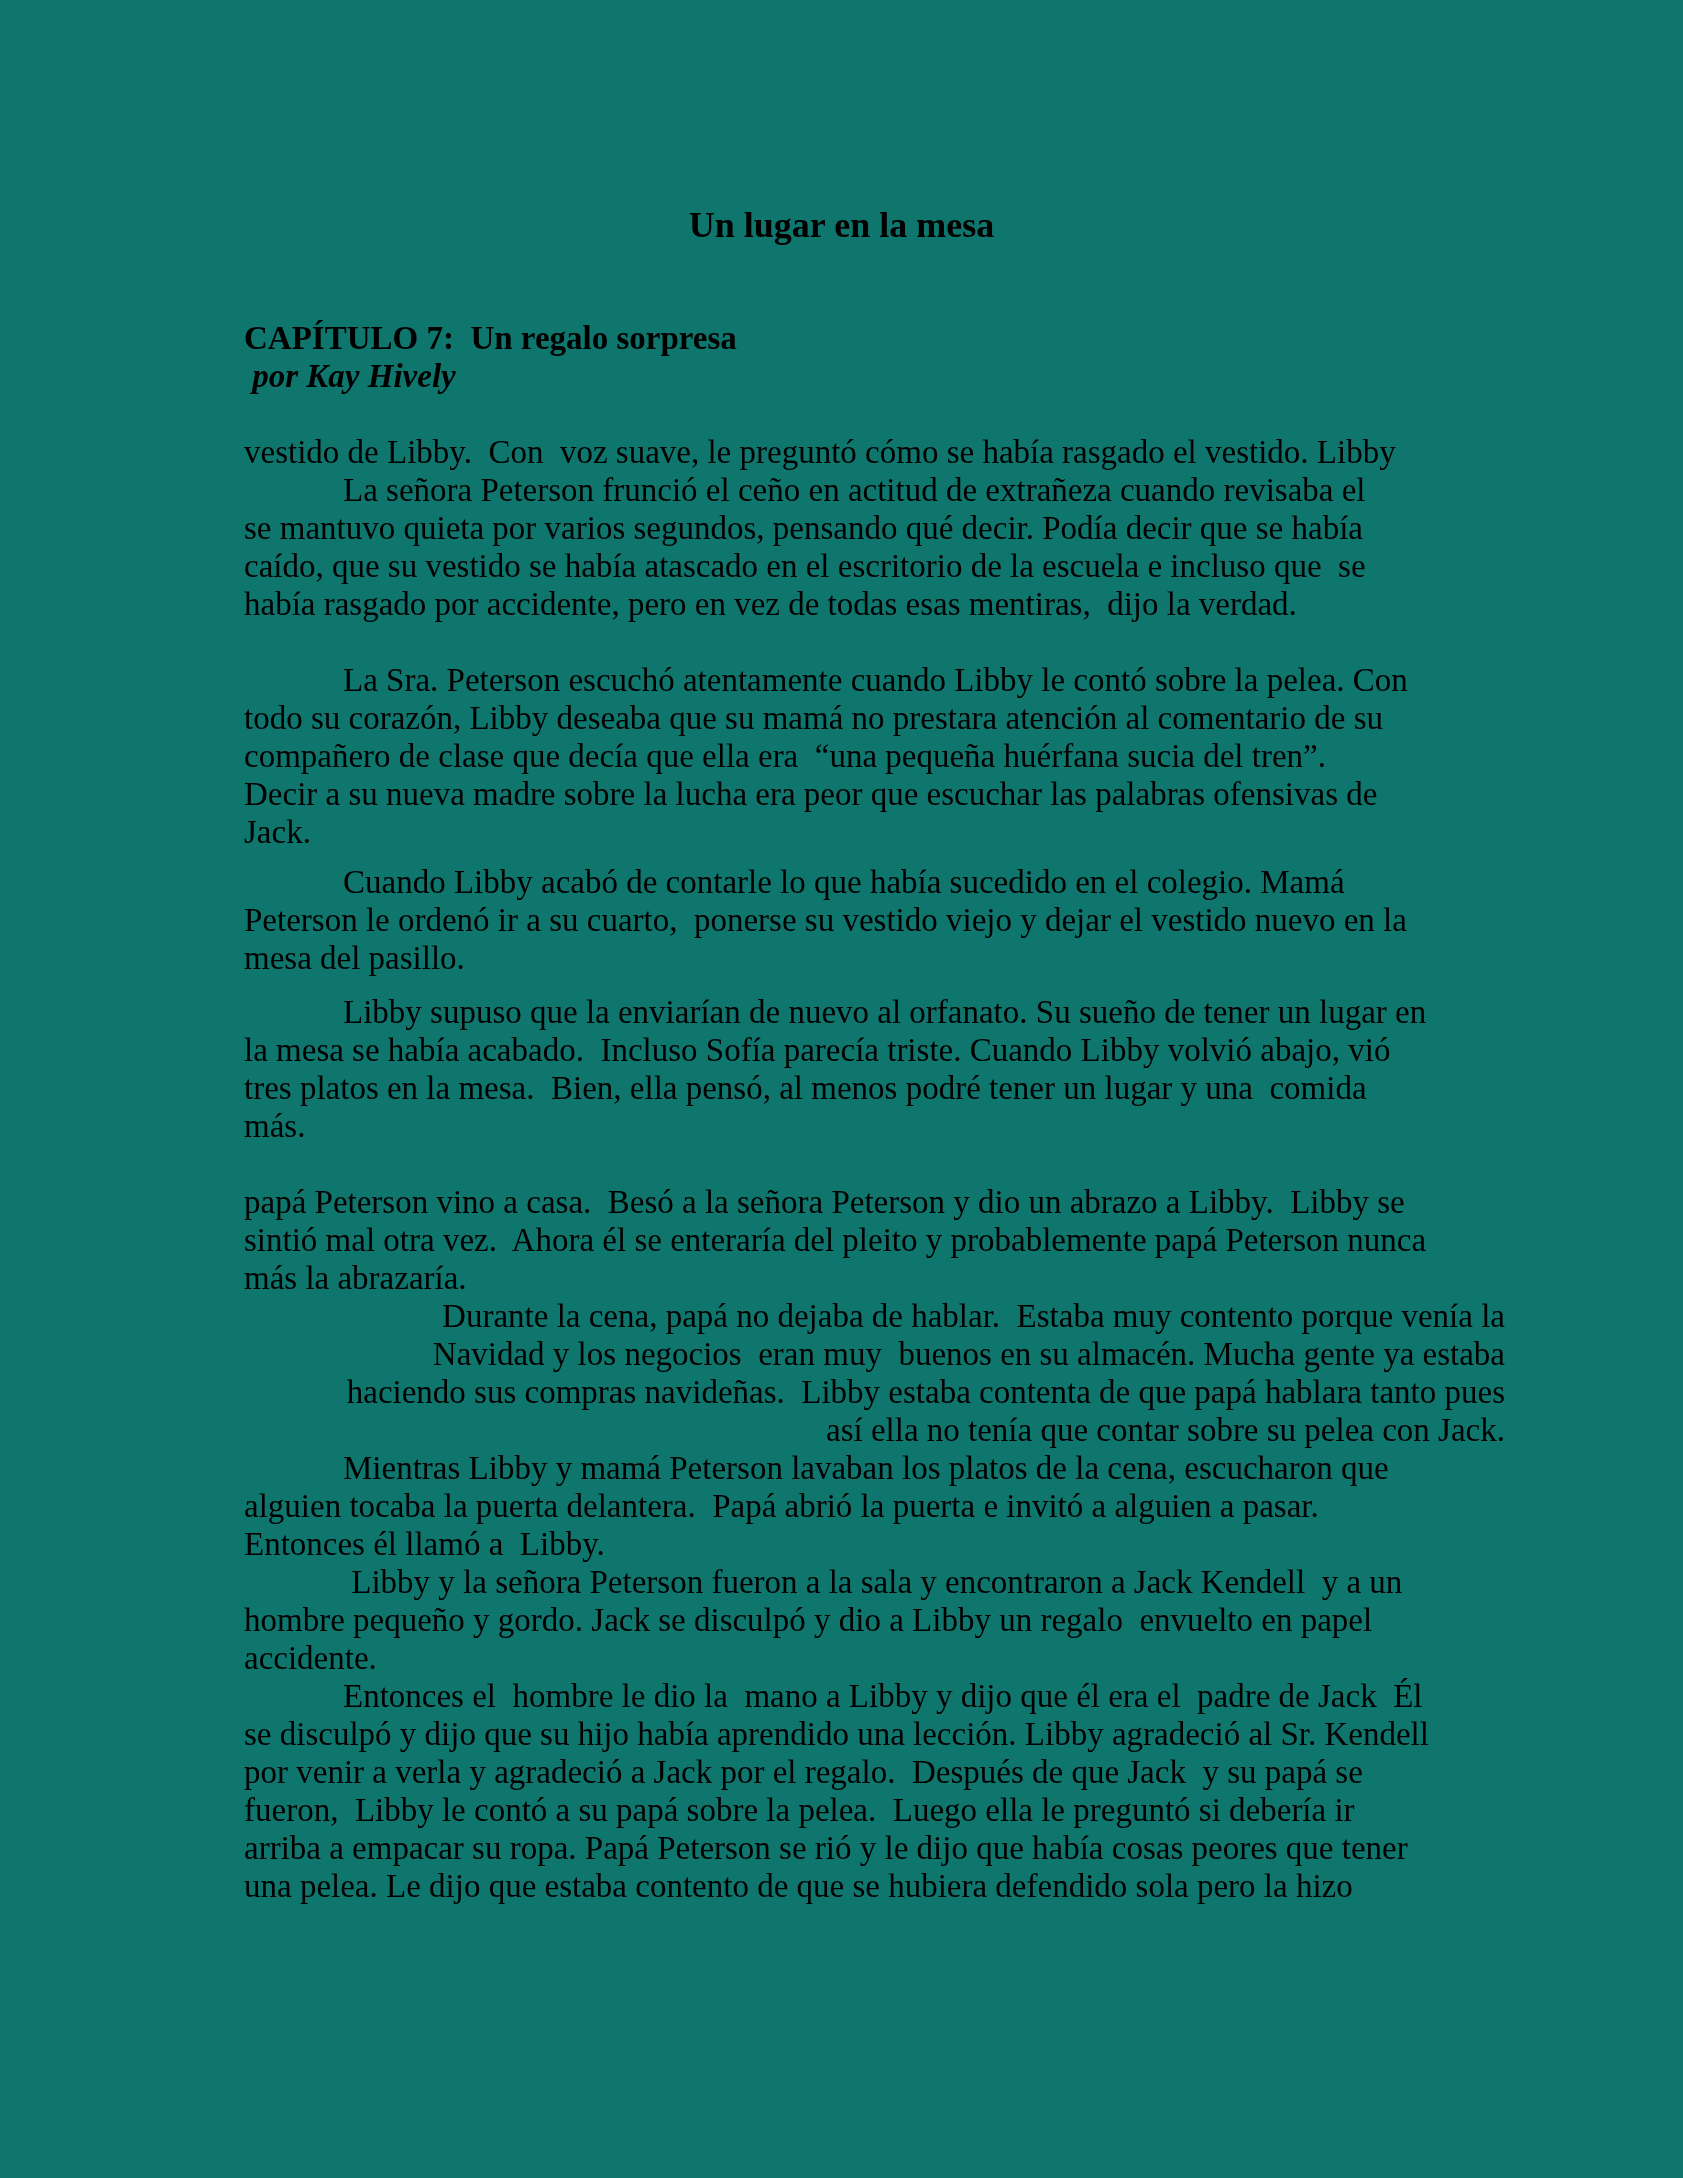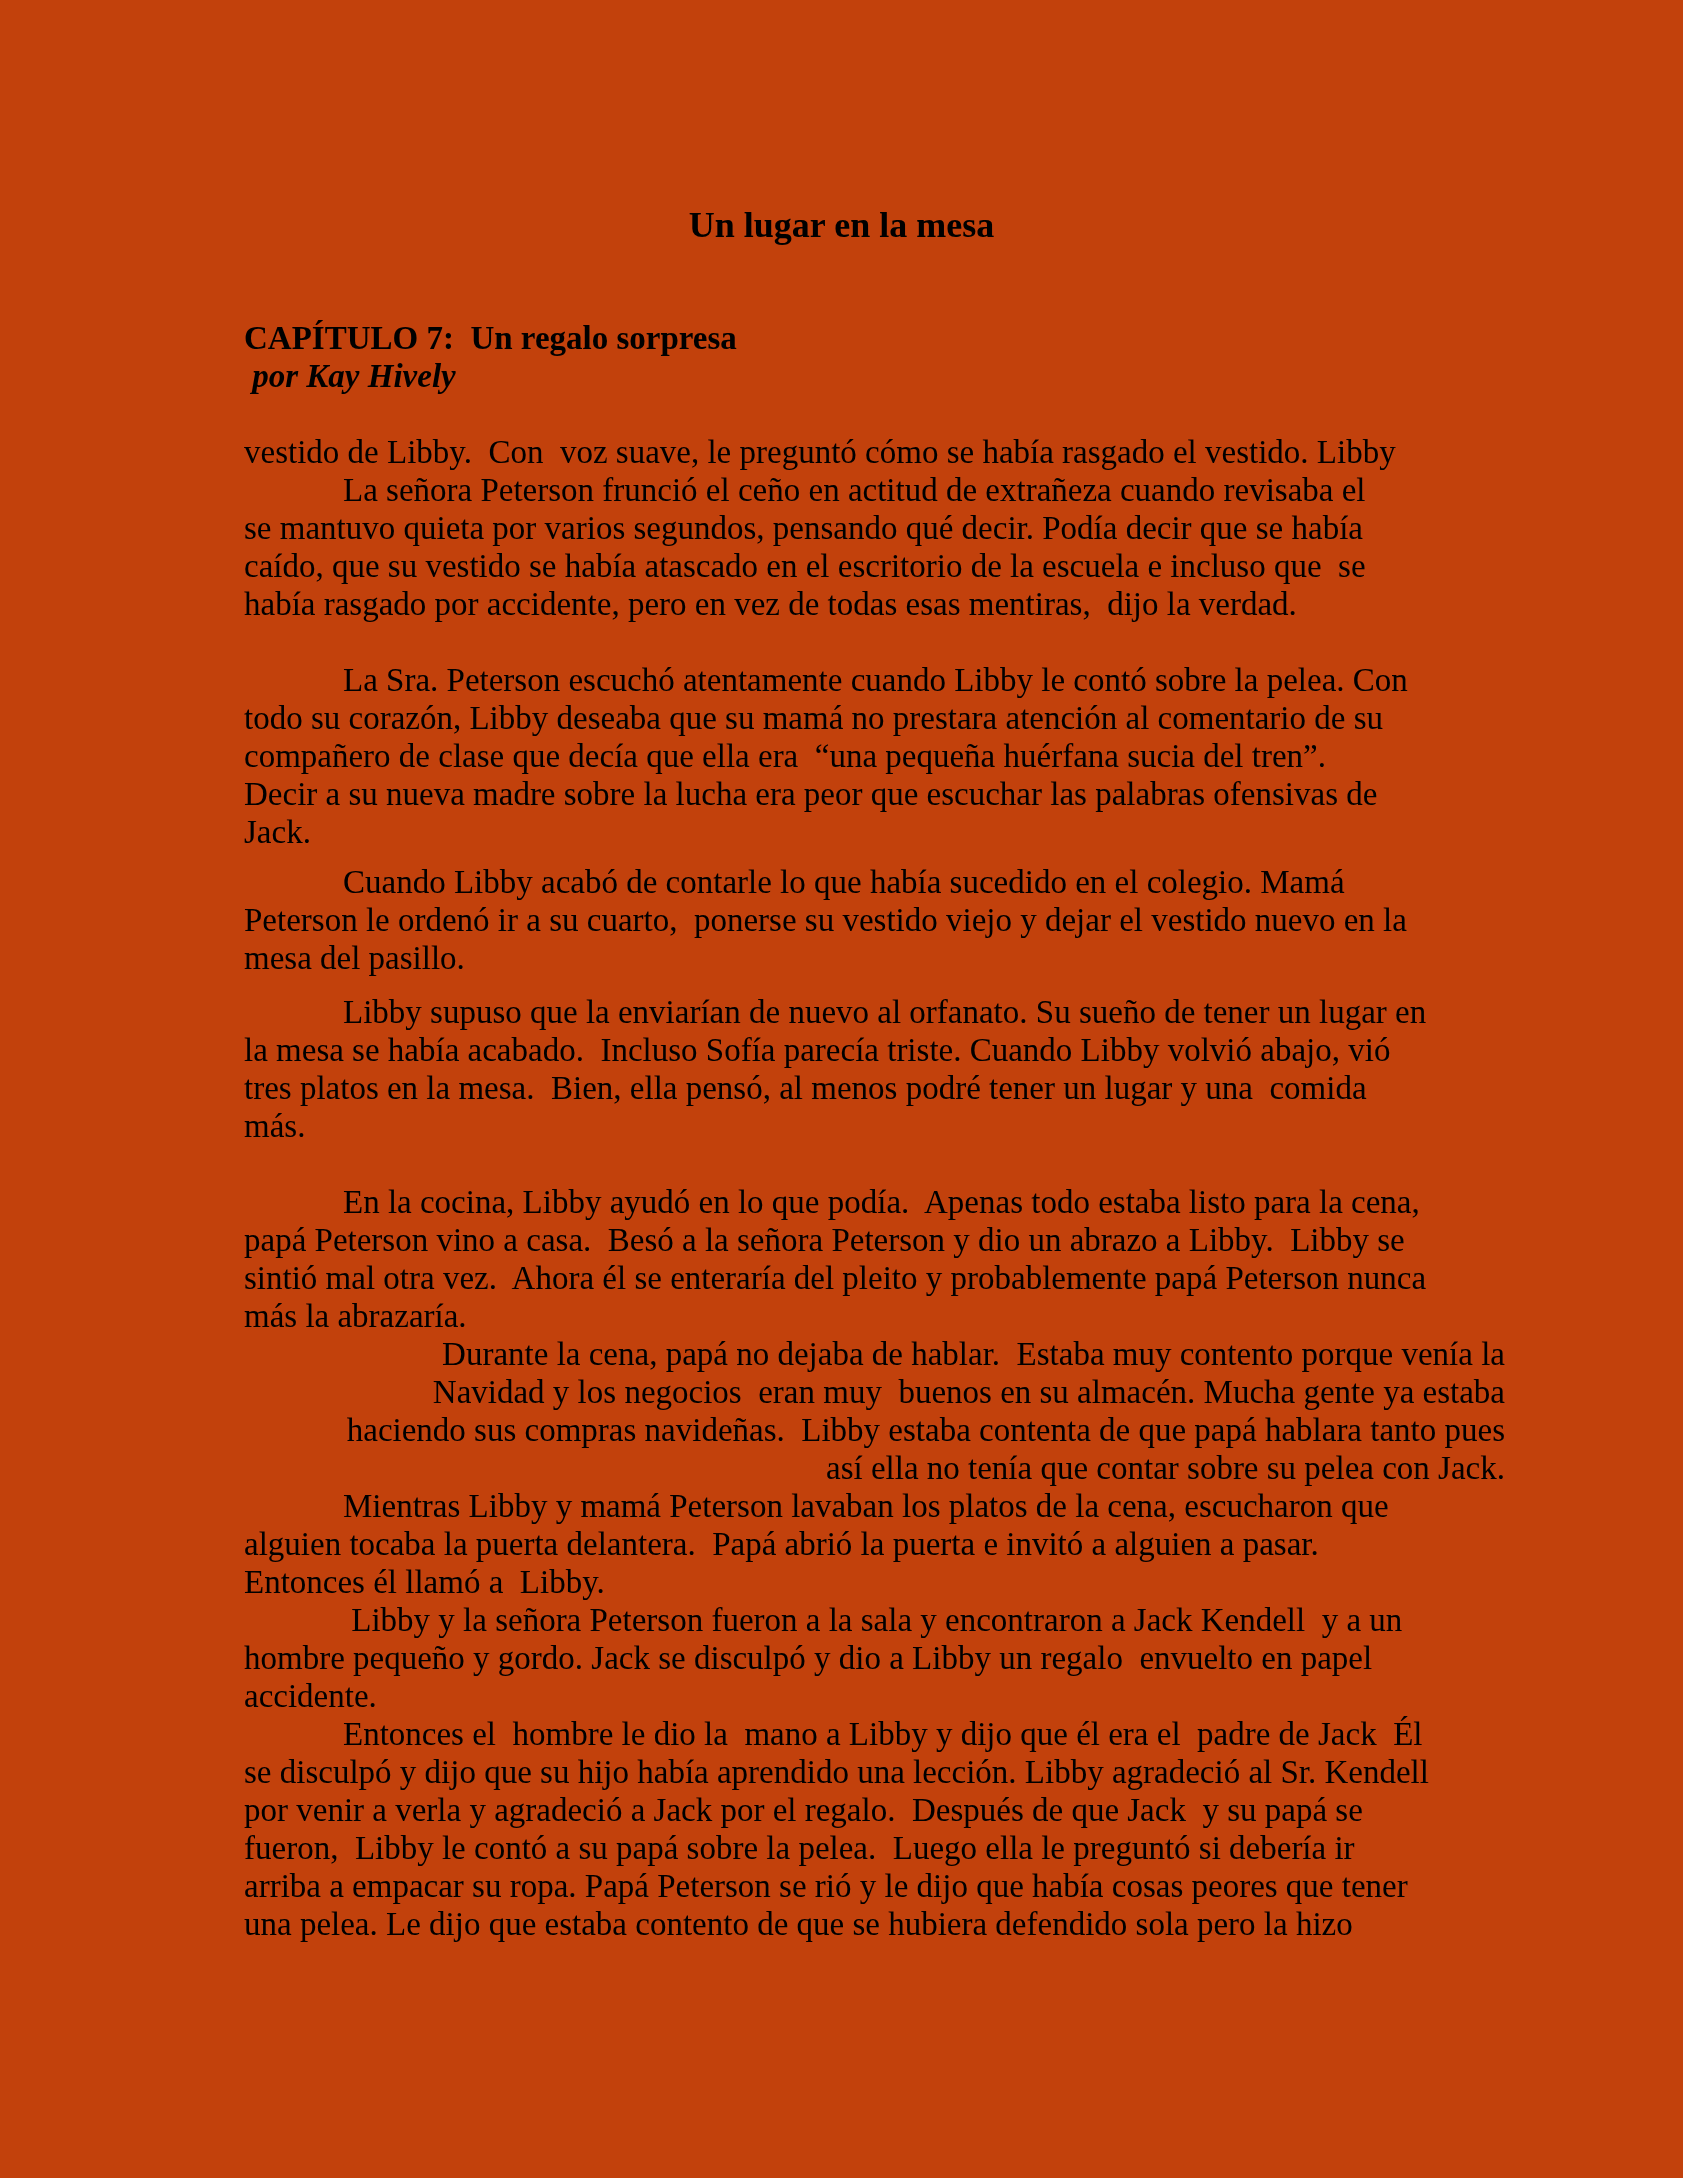--- a/index.html
+++ b/index.html
@@ -4,21 +4,21 @@
 <style>
   html, body {
     margin: 0;
     padding: 0;
     background: #ffffff;
   }
   .page {
     position: relative;
     width: 1683px;
     height: 2178px;
-    background: #c2410c;
+    background: #0f766e;
     color: #000000;
     font-family: "Liberation Serif", "DejaVu Serif", serif;
     overflow: hidden;
   }
   .title {
     margin: 0;
     padding-top: 206px;
     width: 100%;
     text-align: center;
     font-size: 36px;
@@ -88,21 +88,20 @@
         <div class="line">Peterson le ordenó ir a su cuarto,  ponerse su vestido viejo y dejar el vestido nuevo en la</div>
         <div class="line">mesa del pasillo.</div>
       </div>
       <div class="paragraph" style="margin-top: 16px;">
         <div class="line first">Libby supuso que la enviarían de nuevo al orfanato. Su sueño de tener un lugar en</div>
         <div class="line">la mesa se había acabado.  Incluso Sofía parecía triste. Cuando Libby volvió abajo, vió</div>
         <div class="line">tres platos en la mesa.  Bien, ella pensó, al menos podré tener un lugar y una  comida</div>
         <div class="line">más.</div>
       </div>
       <div class="paragraph" style="margin-top: 38px;">
-        <div class="line first">En la cocina, Libby ayudó en lo que podía.  Apenas todo estaba listo para la cena,</div>
         <div class="line">papá Peterson vino a casa.  Besó a la señora Peterson y dio un abrazo a Libby.  Libby se</div>
         <div class="line">sintió mal otra vez.  Ahora él se enteraría del pleito y probablemente papá Peterson nunca</div>
         <div class="line">más la abrazaría.</div>
       </div>
       <div class="paragraph" style="margin-top: 0px; text-align: right;">
         <div class="line first"> Durante la cena, papá no dejaba de hablar.  Estaba muy contento porque venía la</div>
         <div class="line">Navidad y los negocios  eran muy  buenos en su almacén. Mucha gente ya estaba</div>
         <div class="line">haciendo sus compras navideñas.  Libby estaba contenta de que papá hablara tanto pues</div>
         <div class="line">así ella no tenía que contar sobre su pelea con Jack.</div>
       </div>

